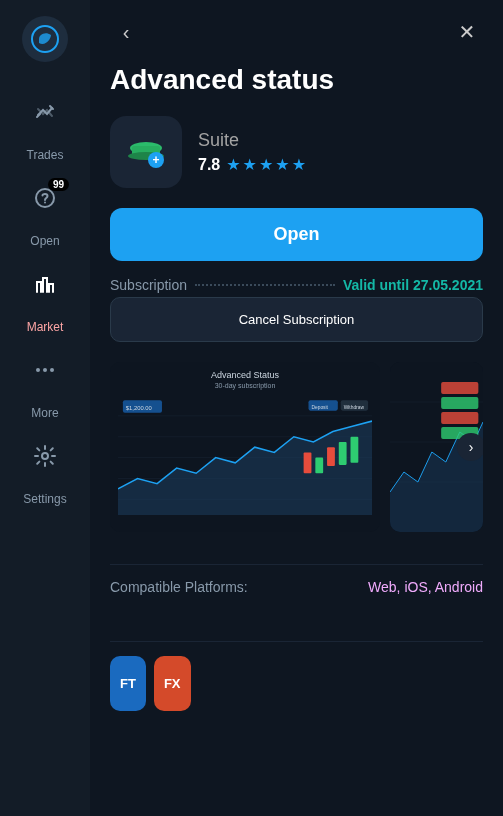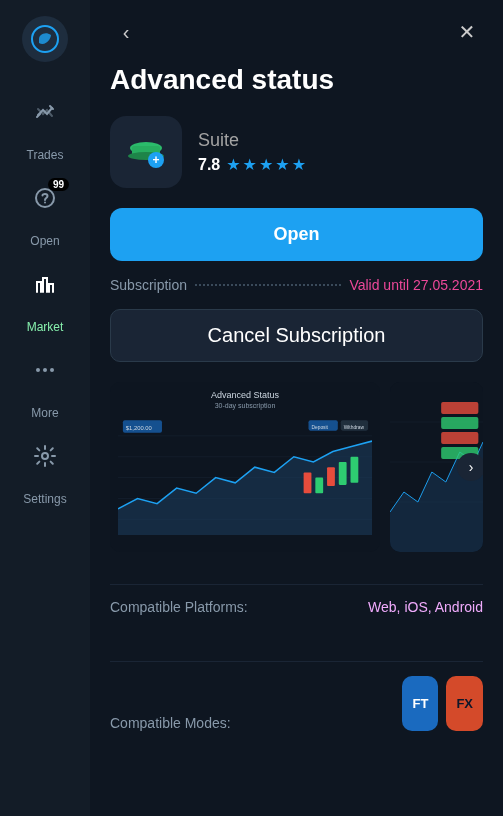--- a/index.html
+++ b/index.html
@@ -46,21 +46,21 @@
       padding: 10px 16px;
       width: 100%;
       cursor: pointer;
       position: relative;
     }
     .sidebar-item-label {
       font-size: 12px;
       color: #8899aa;
     }
     .sidebar-item.active .sidebar-item-label {
-      color: #86efac;
+      color: #fca5a5;
     }
     .sidebar-item .icon-wrap {
       width: 32px;
       height: 32px;
       display: flex;
       align-items: center;
       justify-content: center;
       position: relative;
     }
     .badge {
@@ -196,46 +196,46 @@
       font-weight: 600;
       cursor: pointer;
       margin-bottom: 16px;
     }
 
     
     .subscription-row {
       display: flex;
       align-items: center;
       justify-content: space-between;
-      margin-bottom: 16px;
+      margin-bottom: 4px;
     }
     .subscription-label {
       font-size: 14px;
       color: #8899aa;
     }
     .subscription-dots {
       flex: 1;
       border-bottom: 2px dotted #3a4a5a;
       margin: 0 8px;
     }
     .subscription-valid {
       font-size: 14px;
-      color: #ec4899;
-      font-weight: 400;
+      color: #14b8a6;
+      font-weight: 700;
     }
 
     
     .cancel-btn {
       width: 100%;
       padding: 14px;
       background: #1a2535;
       border: 1px solid #2a3a4a;
       border-radius: 10px;
       color: #ffffff;
-      font-size: 20px;
+      font-size: 13px;
       cursor: pointer;
       margin-bottom: 20px;
     }
 
     
     .screenshots-container {
       display: flex;
       gap: 10px;
       margin-bottom: 20px;
       position: relative;
@@ -320,21 +320,21 @@
       display: flex;
       gap: 8px;
     }
     .mode-badge {
       padding: 20px 10px;
       border-radius: 10px;
       font-size: 13px;
       font-weight: 600;
     }
     .mode-ft { background: #1a6abf; color: #ffffff; }
-    .mode-fx { background: #d44a2a; color: #0f172a; }
+    .mode-fx { background: #d44a2a; color: #ffffff; }
 
   </style>
 </head>
 <body>
 
 <div class="sidebar">
   <div class="sidebar-logo">
     <svg viewBox="0 0 28 28" fill="none" xmlns="http://www.w3.org/2000/svg">
       <circle cx="14" cy="14" r="13" stroke="#1da1f2" stroke-width="2"></circle>
       <path d="M8 14 C8 10, 14 6, 20 10 C20 14, 14 22, 8 18 Z" fill="#1da1f2" opacity="0.8"></path>
@@ -503,19 +503,18 @@
   </div>
 
   
   <div class="compat-row">
     <span class="compat-label">Compatible Platforms:</span>
     <span class="compat-value">Web, iOS, Android</span>
   </div>
 
   
   <div class="compat-row">
-    <span class="compat-label">Compatible Modes:</span>
     <div class="compat-modes">
       <span class="mode-badge mode-ft">FT</span>
       <span class="mode-badge mode-fx">FX</span>
     </div>
   </div>
 </div>
 
 </body></html>

